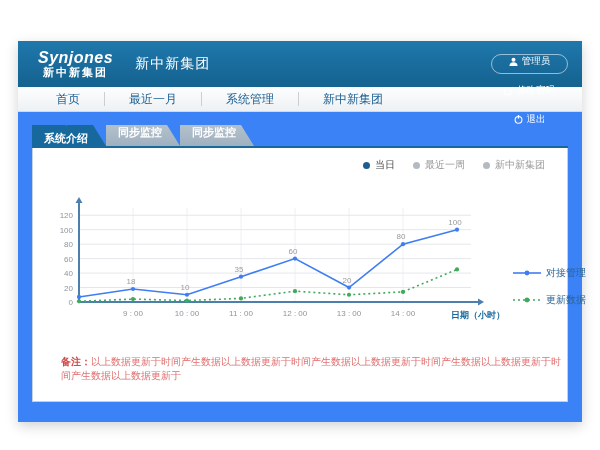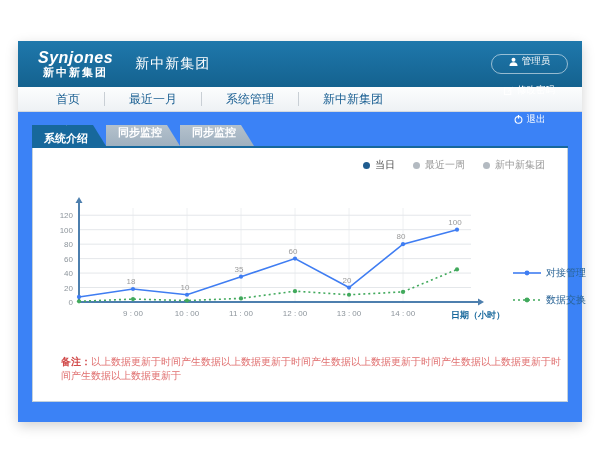--- a/index.html
+++ b/index.html
@@ -194,21 +194,21 @@
                 <line x1="0" y1="5" x2="28" y2="5" stroke="#3f7df2" stroke-width="1.6"></line>
                 <circle cx="14" cy="5" r="2.4" fill="#3f7df2"></circle>
               </svg>
             <span class="txt">对接管理</span>
           </div>
           <div class="legend-item">
             <svg width="28" height="10" viewBox="0 0 28 10">
                 <line x1="0" y1="5" x2="28" y2="5" stroke="#41a95c" stroke-width="1.4" stroke-dasharray="2 3"></line>
                 <circle cx="14" cy="5" r="2.4" fill="#41a95c"></circle>
               </svg>
-            <span class="txt">数据交换</span>
+            <span class="txt">更新数据</span>
           </div>
         </div>
       </div>
 
       <div class="note">
         <span class="nl">备注：</span><span class="nt">以上数据更新于时间产生数据以上数据更新于时间产生数据以上数据更新于时间产生数据以上数据更新于时间产生数据以上数据更新于</span>
       </div>
     </div>
   </div>
 </div>

